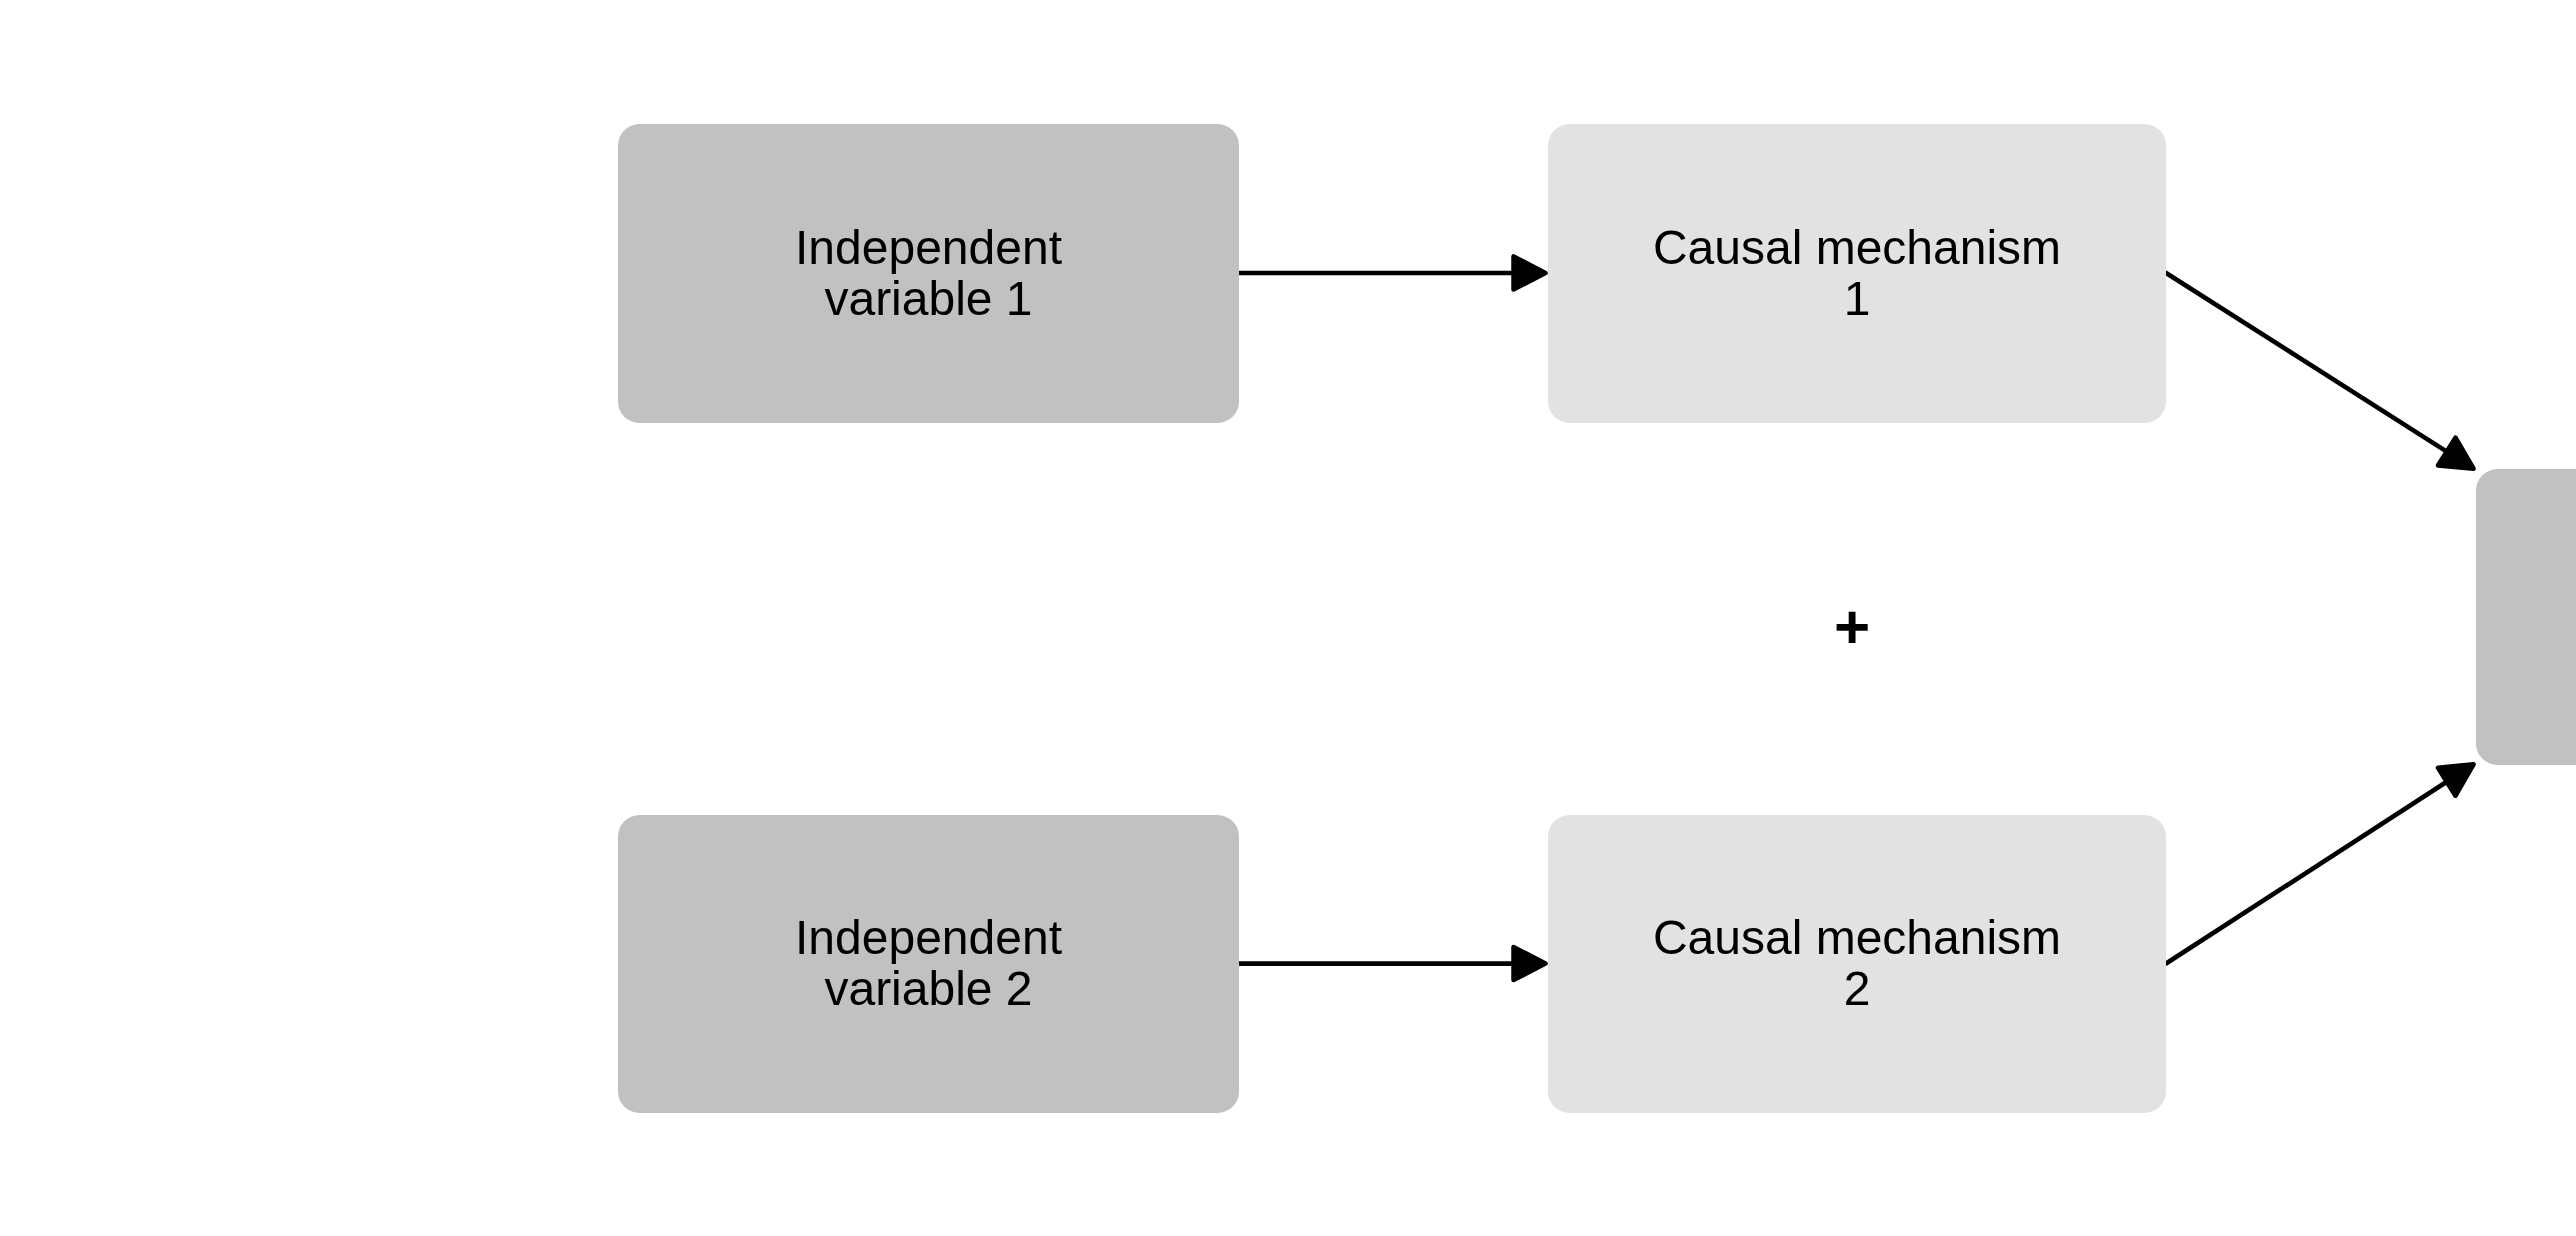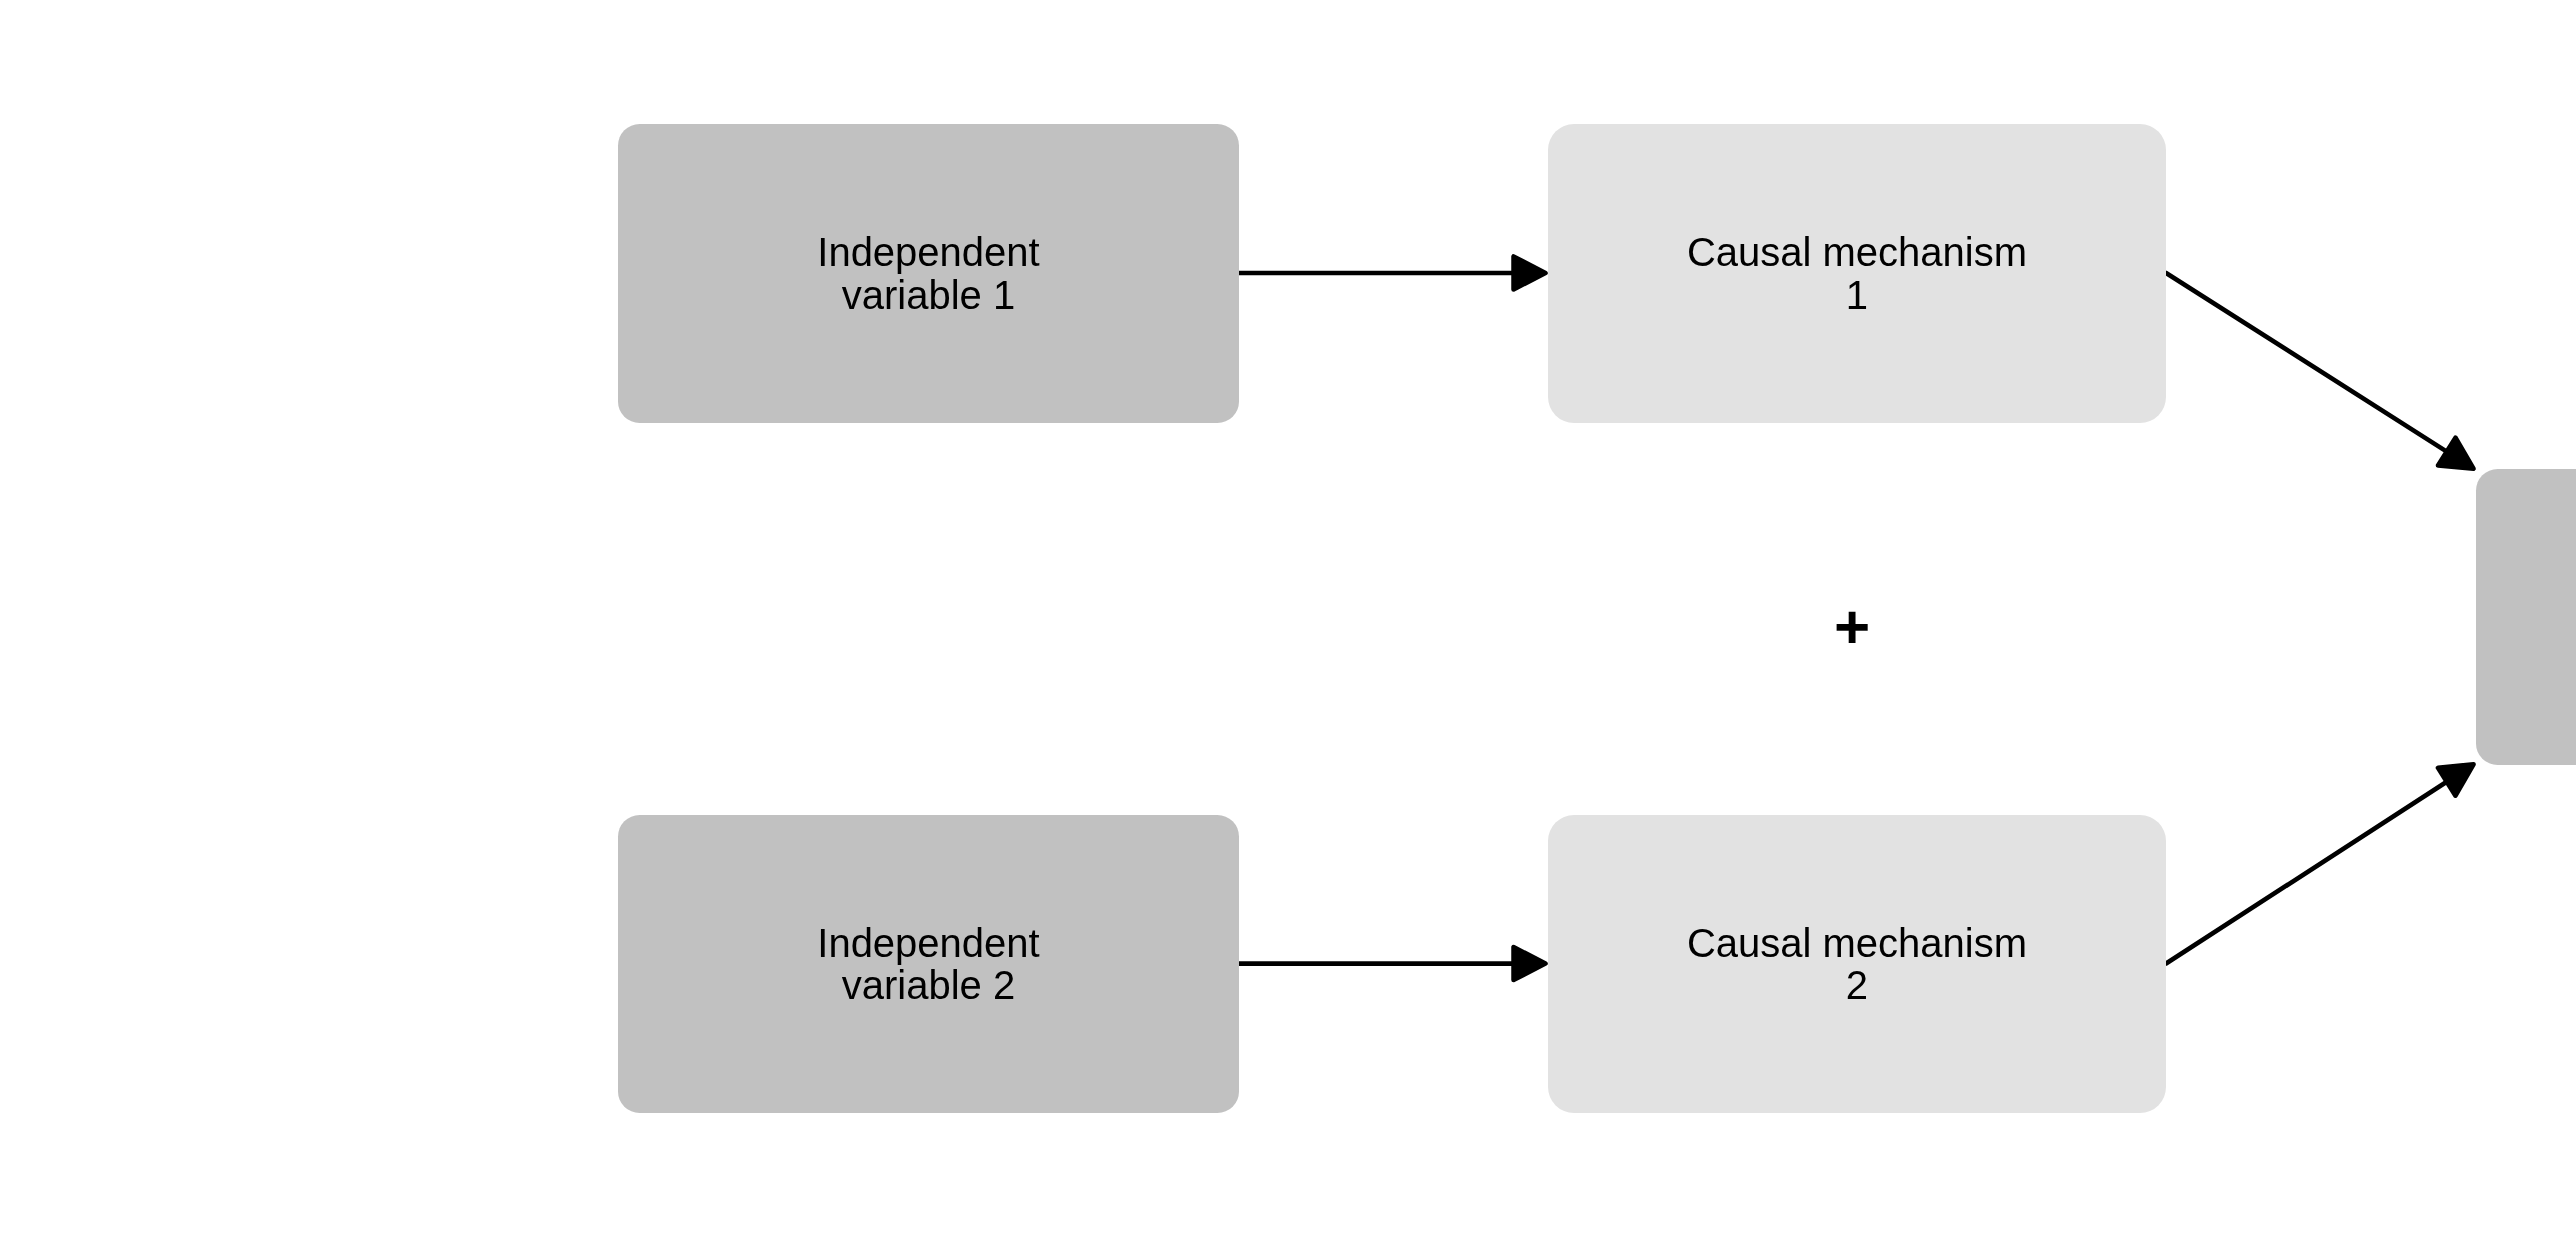--- a/index.html
+++ b/index.html
@@ -15,27 +15,27 @@
     overflow: hidden;
     font-family: "Liberation Sans", sans-serif;
   }
   .node {
     position: absolute;
     display: flex;
     align-items: center;
     justify-content: center;
     text-align: center;
     border-radius: 21.6px;
-    font-size: 40px;
+    font-size: 48px;
     line-height: 1.06;
     color: #000000;
     white-space: pre-line;
   }
   .node-dark  { background: #c1c1c1; }
-  .node-light { background: #e2e2e2; border-radius: 26px; }
+  .node-light { background: #e2e2e2; }
 
   #node-iv1 { left: 618px; top: 124px;  width: 621px; height: 299px; }
   #node-cm1 { left: 1548px; top: 124px;  width: 618px; height: 299px; }
   #node-dv  { left: 2476px; top: 469px;  width: 618px; height: 296px; }
   #node-iv2 { left: 618px; top: 815px; width: 621px; height: 298px; }
   #node-cm2 { left: 1548px; top: 815px; width: 618px; height: 298px; }
 
   .plus-sign {
     position: absolute;
     left: 1852px;

